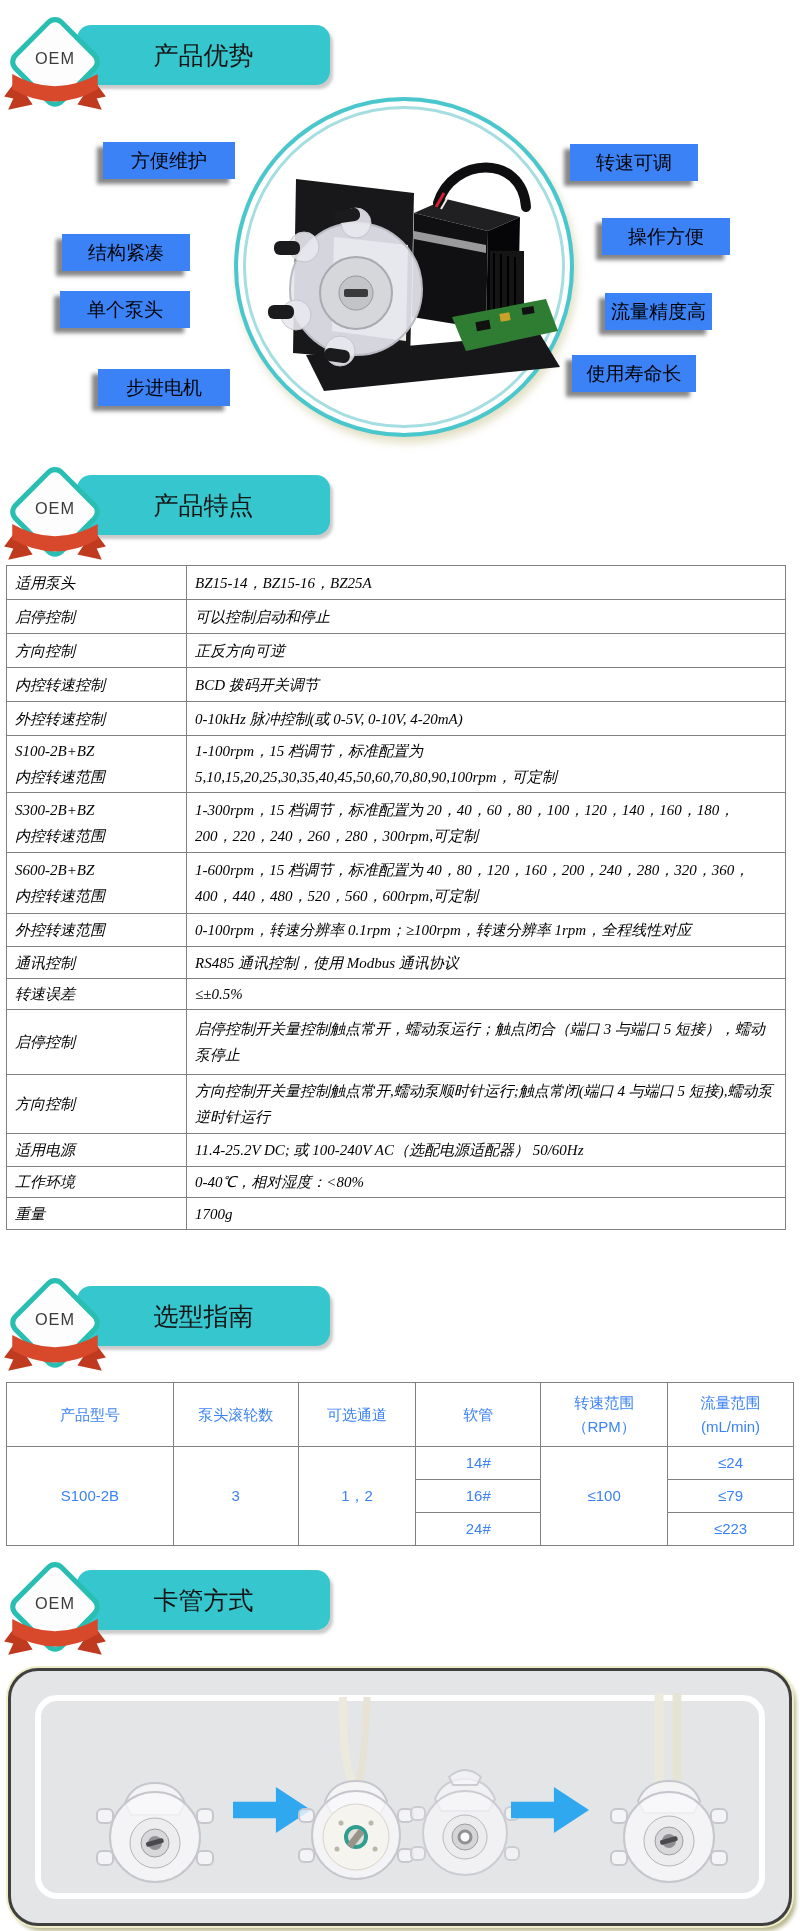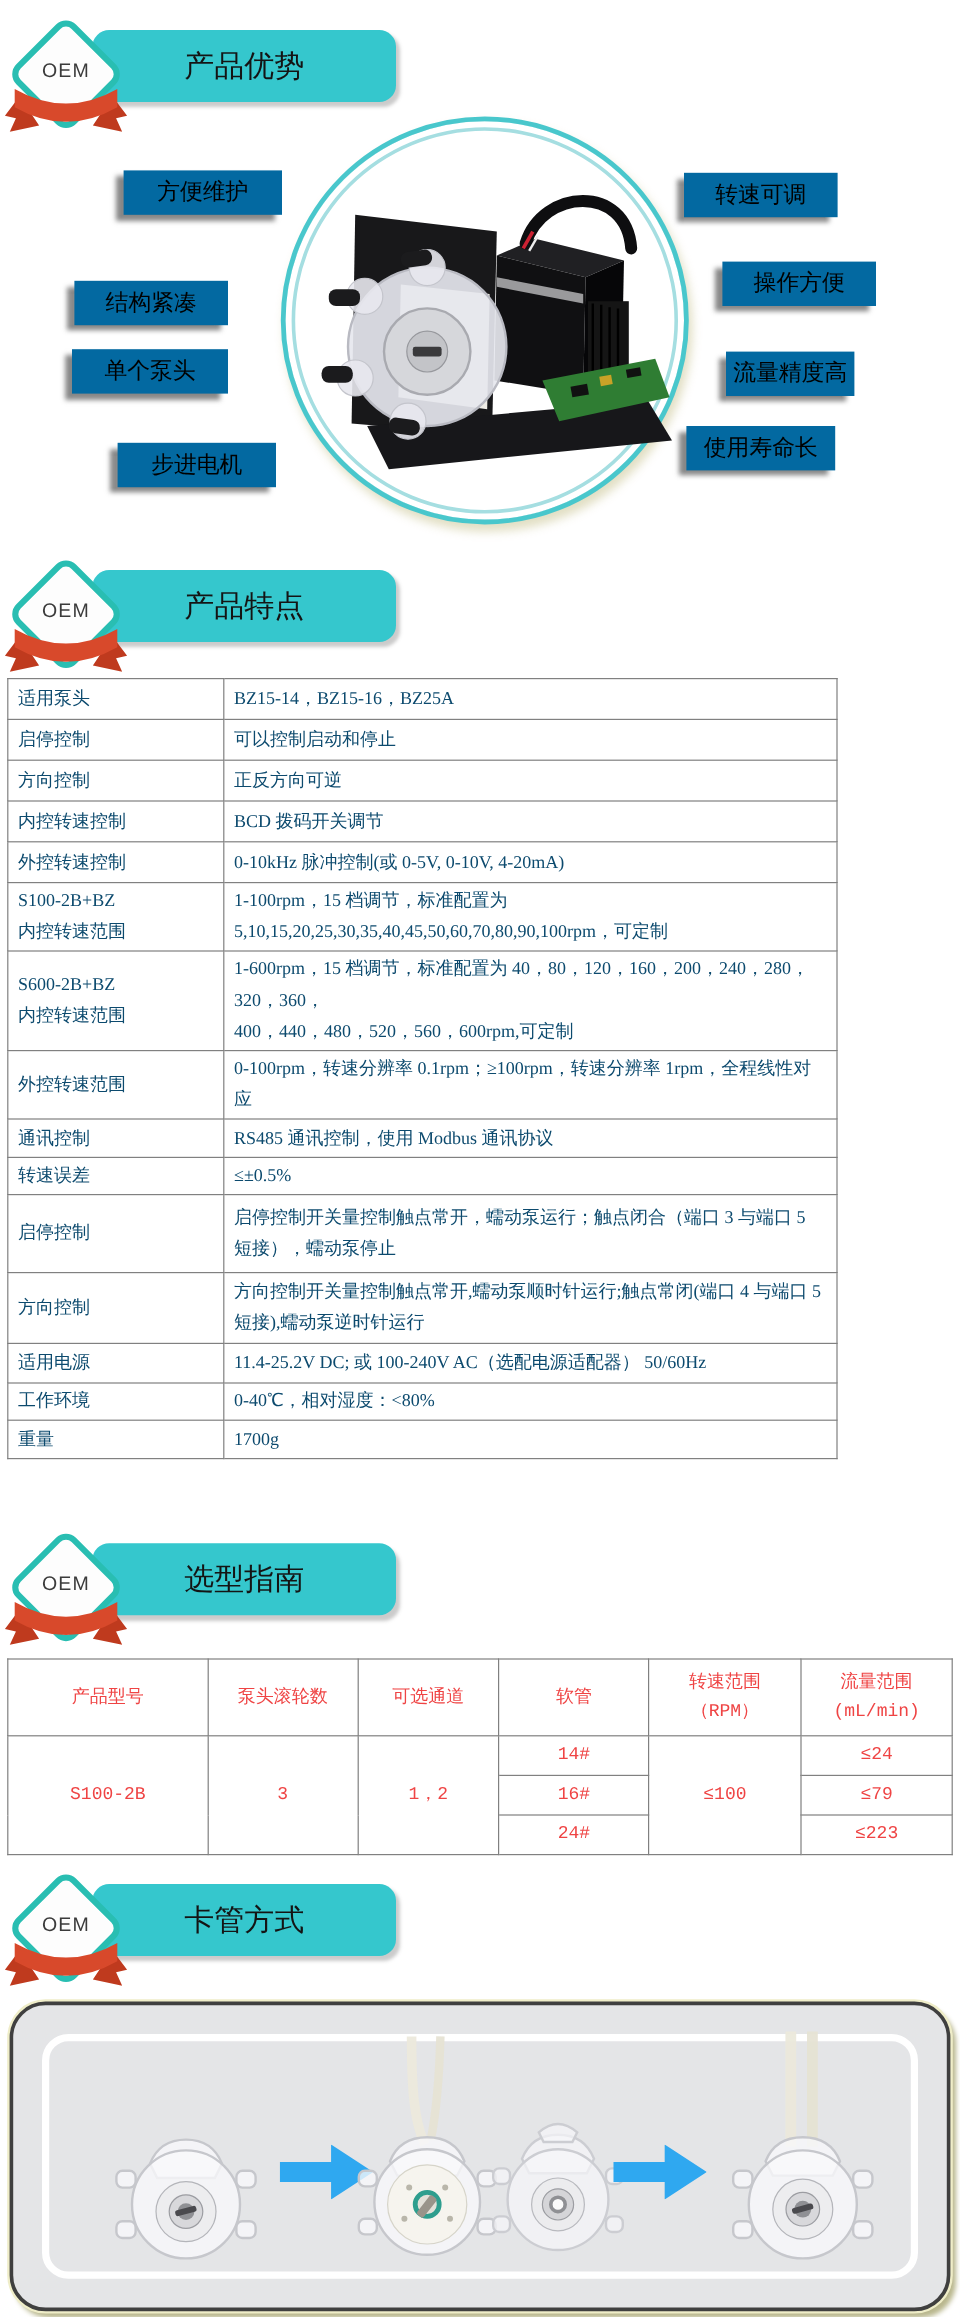--- a/index.html
+++ b/index.html
@@ -6,39 +6,39 @@
   .page{position:relative;width:800px;height:1931px;background:#ffffff;overflow:hidden;
         font-family:"Liberation Sans",sans-serif;color:#111;}
 
   
   .banner{position:absolute;left:77px;width:253px;height:60px;background:#35C7CD;
           border-radius:14px;box-shadow:3px 4px 3px rgba(140,140,140,0.45);
           text-align:center;line-height:60px;font-size:25px;font-weight:500;color:#141414;}
   .badge{position:absolute;left:2px;width:106px;height:114px;}
 
   
-  .feature{position:absolute;height:37px;background:#0369a1;color:#000;
+  .feature{position:absolute;height:37px;background:#3b82f6;color:#000;
            font-size:19px;text-align:center;line-height:37px;
            box-shadow:-6px 5px 4px rgba(55,55,55,0.6);}
   .photo-circle{position:absolute;left:234px;top:97px;width:332px;height:332px;
            border-radius:50%;background:#ffffff;border:4px solid #49C7CC;
            box-shadow: inset 0 0 0 5px #ffffff, inset 0 0 0 8px #A5DEE1,
                        3px 6px 8px rgba(190,185,125,0.45);}
   .photo-circle svg{position:absolute;left:0;top:0;}
 
   
-  table.spec{position:absolute;left:6px;top:565px;width:692px;border-collapse:collapse;
-             font-family:"Liberation Serif",serif;font-size:15px;color:#0c4a6e;}
+  table.spec{position:absolute;left:6px;top:565px;width:780px;border-collapse:collapse;
+             font-family:"Liberation Serif",serif;font-size:15px;color:#000000;font-style:italic;}
   table.spec td{border:1px solid #808080;padding:2px 8px;line-height:26px;
                 white-space:pre-line;vertical-align:middle;}
   table.spec td.lbl{width:163px;}
 
   
   table.sel{position:absolute;left:6px;top:1382px;width:788px;border-collapse:collapse;
-            font-family:Liberation Mono, monospace;font-size:15px;color:#ef4444;text-align:center;}
+            font-family:Liberation Sans, sans-serif;font-size:15px;color:#3b82f6;text-align:center;}
   table.sel td{border:1px solid #808080;padding:0 4px;line-height:24px;
                white-space:pre-line;vertical-align:middle;}
   table.sel tr.hdr{height:64px;}
   table.sel tr.body{height:33px;}
 
   
   .panel{position:absolute;left:8px;top:1668px;width:778px;height:252px;background:#E4E5E7;
          border:3px solid #3f3f3f;border-radius:30px;
          box-shadow:0 0 0 2px #efedc8, 4px 5px 4px #b9b78d;}
   .panel-inner{position:absolute;left:24px;top:24px;right:24px;bottom:24px;
@@ -150,20 +150,26 @@
         </tr>
     <tr style="height:34px">
           <td class="lbl">外控转速控制</td>
           <td>0-10kHz 脉冲控制(或 0-5V, 0-10V, 4-20mA)</td>
         </tr>
     <tr style="height:55px">
           <td class="lbl">S100-2B+BZ
 内控转速范围</td>
           <td>1-100rpm，15 档调节，标准配置为
 5,10,15,20,25,30,35,40,45,50,60,70,80,90,100rpm，可定制</td>
+        </tr>
+    <tr style="height:60px">
+          <td class="lbl">S300-2B+BZ
+内控转速范围</td>
+          <td>1-300rpm，15 档调节，标准配置为 20，40，60，80，100，120，140，160，180，
+200，220，240，260，280，300rpm,可定制</td>
         </tr>
     <tr style="height:61px">
           <td class="lbl">S600-2B+BZ
 内控转速范围</td>
           <td>1-600rpm，15 档调节，标准配置为 40，80，120，160，200，240，280，320，360，
 400，440，480，520，560，600rpm,可定制</td>
         </tr>
     <tr style="height:33px">
           <td class="lbl">外控转速范围</td>
           <td>0-100rpm，转速分辨率 0.1rpm；≥100rpm，转速分辨率 1rpm，全程线性对应</td>

